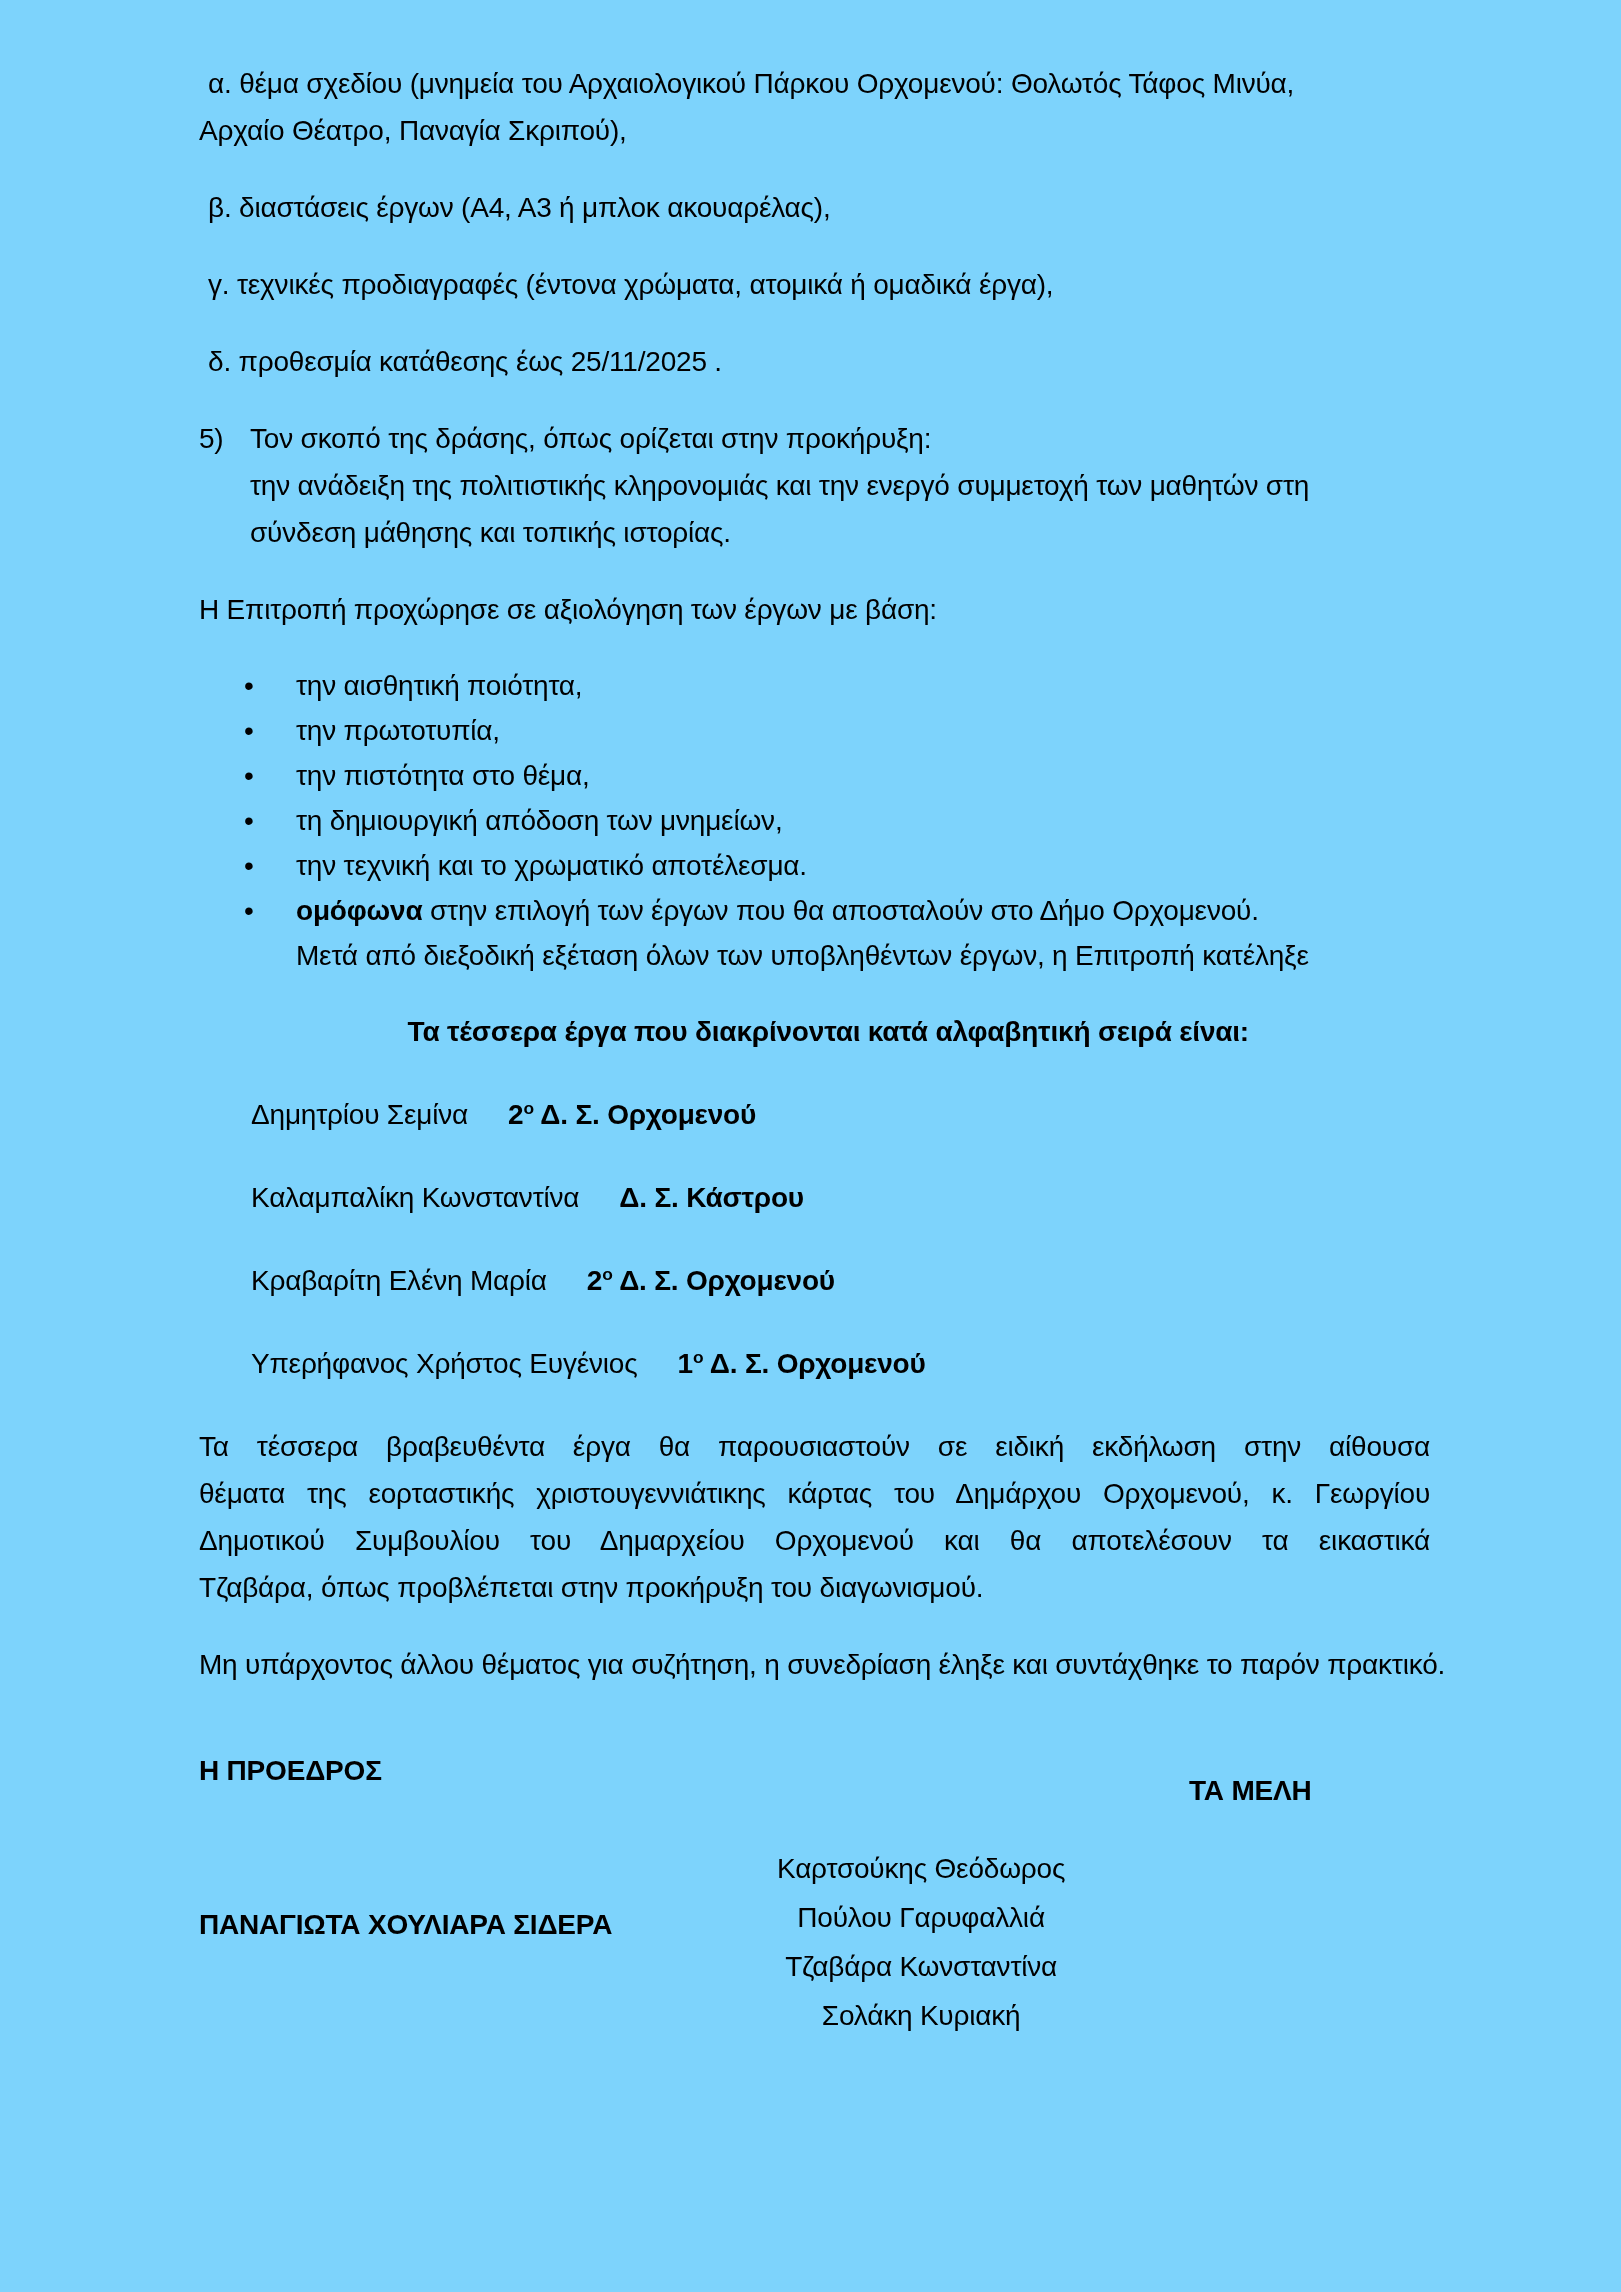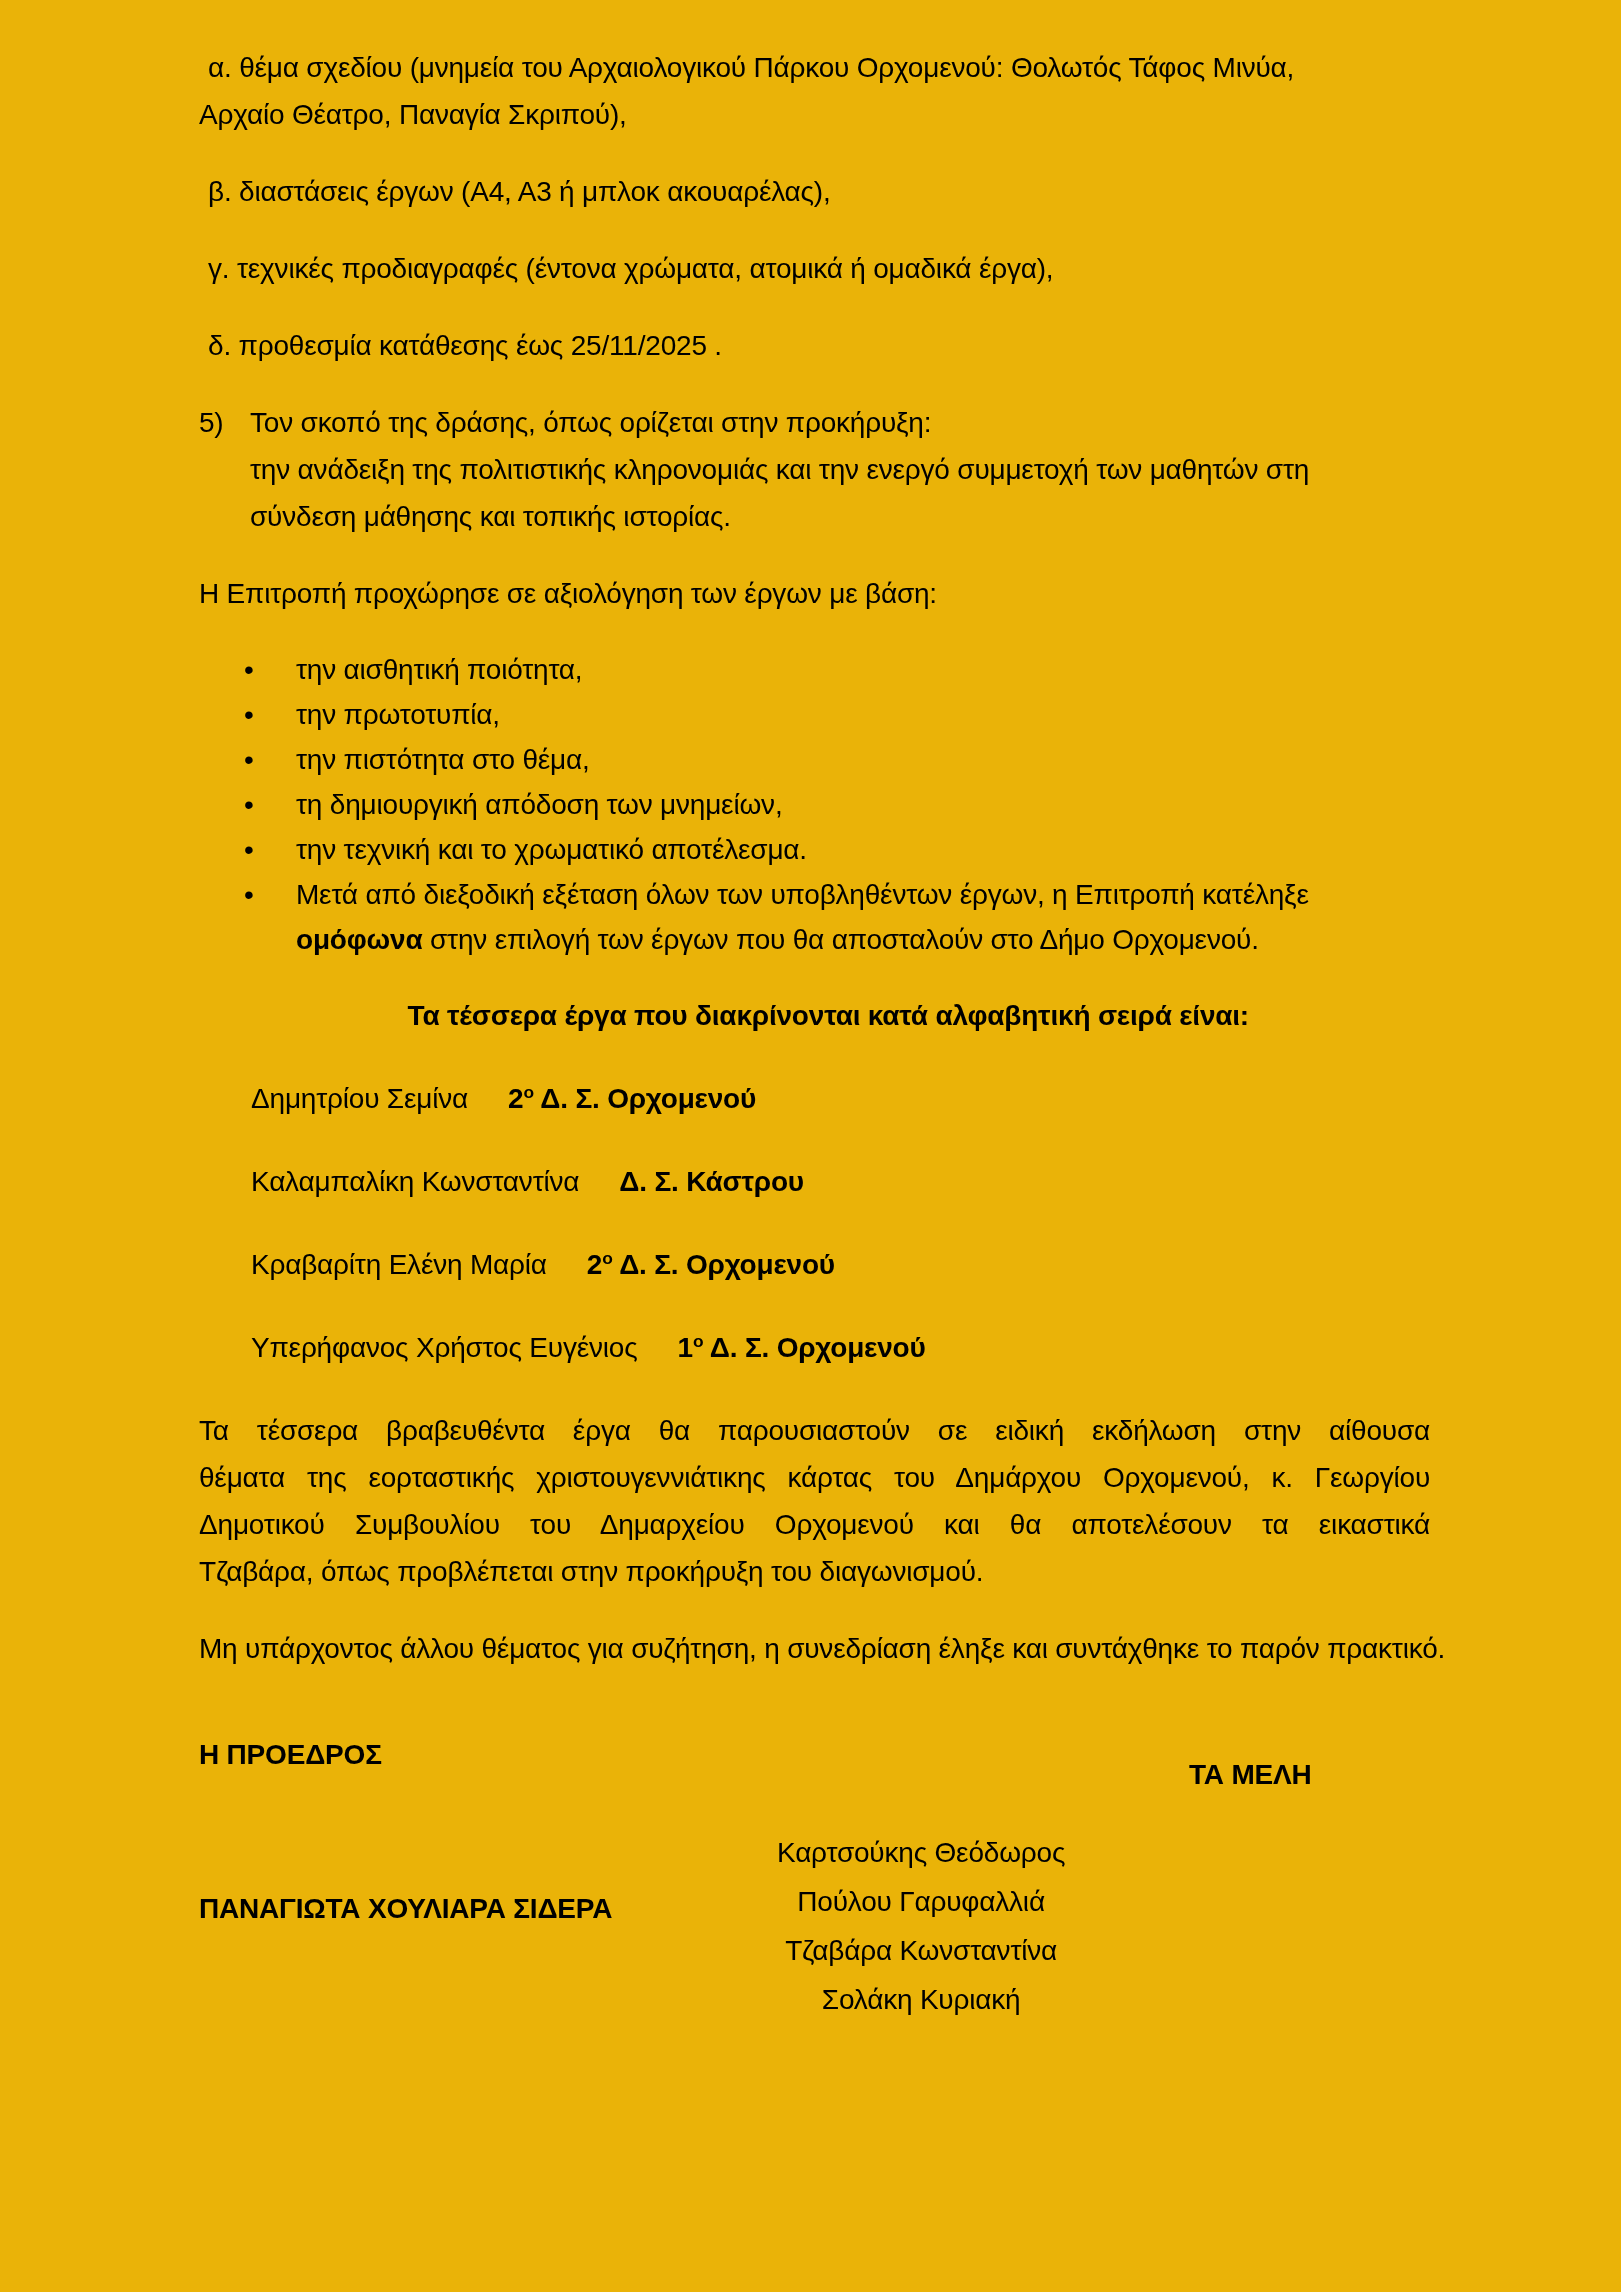--- a/index.html
+++ b/index.html
@@ -4,28 +4,28 @@
 <style>
   html, body {
     margin: 0;
     padding: 0;
     background: #ffffff;
   }
   .page {
     position: relative;
     width: 1621px;
     height: 2293px;
-    background: #eab308;
+    background: #7dd3fc;
     color: #000000;
     font-family: "Liberation Sans", "DejaVu Sans", sans-serif;
     font-size: 28px;
     line-height: 47px;
     letter-spacing: -0.2px;
     box-sizing: border-box;
-    padding: 44px 175px 0 199px;
+    padding: 60px 175px 0 199px;
     overflow: hidden;
   }
   .para { margin: 0 0 30px 0; }
   .line { white-space: nowrap; }
   .indent-sm { padding-left: 9px; }
   .item5 { display: flex; margin: 0 0 30px 0; }
   .item5-num { width: 51px; flex: 0 0 51px; }
   .item5-body { flex: 1 1 auto; }
   .criteria-list { margin: 0 0 30px 0; }
   .bullet-row { display: flex; line-height: 45px; }
@@ -88,22 +88,22 @@
       <span class="bullet-marker">•</span>
       <span class="bullet-text">τη δημιουργική απόδοση των μνημείων,</span>
     </div>
     <div class="bullet-row">
       <span class="bullet-marker">•</span>
       <span class="bullet-text">την τεχνική και το χρωματικό αποτέλεσμα.</span>
     </div>
     <div class="bullet-row">
       <span class="bullet-marker">•</span>
       <span class="bullet-text">
+        <span class="line" style="display:block"><b class="bold">ομόφωνα</b><span> στην επιλογή των έργων που θα αποσταλούν στο Δήμο Ορχομενού.</span></span>
         <span class="line" style="display:block">Μετά από διεξοδική εξέταση όλων των υποβληθέντων έργων, η Επιτροπή κατέληξε</span>
-        <span class="line" style="display:block"><b class="bold">ομόφωνα</b><span> στην επιλογή των έργων που θα αποσταλούν στο Δήμο Ορχομενού.</span></span>
       </span>
     </div>
   </div>
 
   <div class="winners-heading line">Τα τέσσερα έργα που διακρίνονται κατά αλφαβητική σειρά είναι:</div>
 
   <div class="winner-row line">
     <span>Δημητρίου Σεμίνα</span><span class="winner-school"><span>2</span><sup>ο</sup><span> Δ. Σ. Ορχομενού</span></span>
   </div>
 

